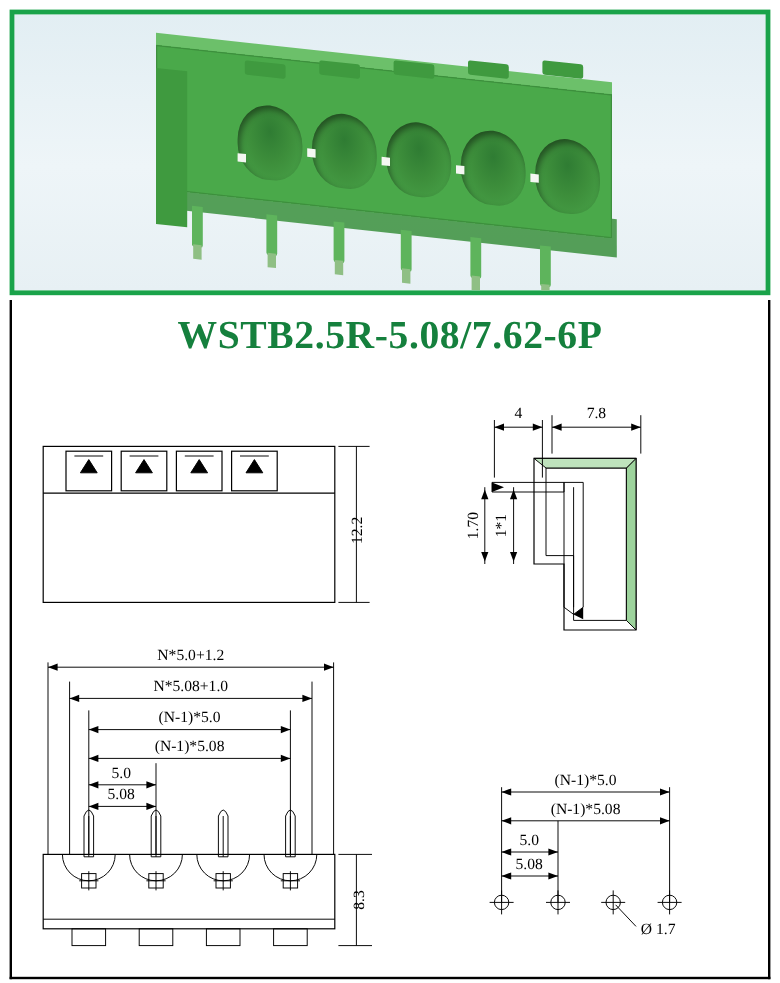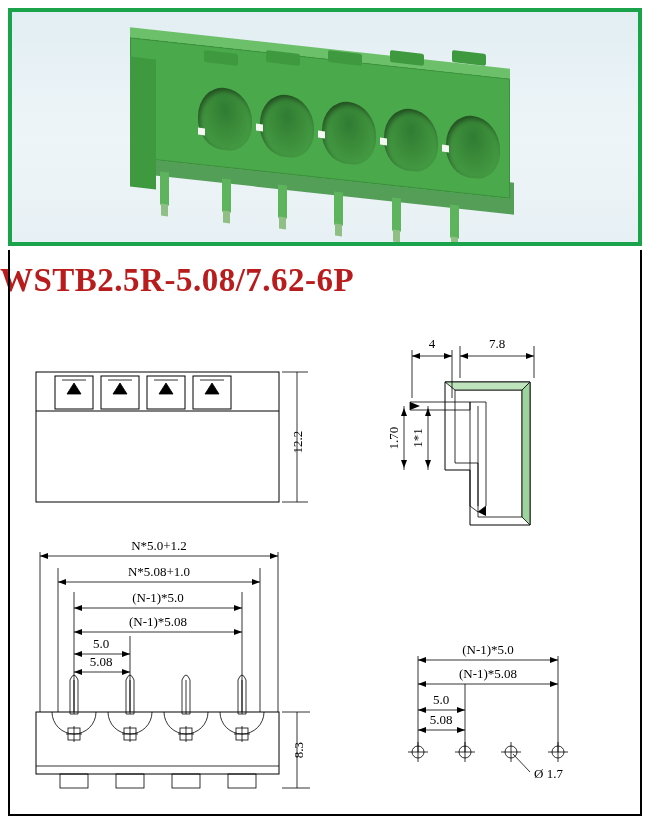--- a/index.html
+++ b/index.html
@@ -118,24 +118,25 @@
     width: 7px;
     height: 12px;
     background: #8fbf84;
   }
   
   .title {
     position: absolute;
     left: 0;
     top: 262px;
     width: 650px;
+    text-align: center;
     font-family: "Liberation Serif", serif;
     font-weight: bold;
     font-size: 33px;
-    color: #b91c1c;
+    color: #15803d;
     letter-spacing: .5px;
   }
   
   .svg-wrap {
     position: absolute;
     left: 0;
     top: 320px;
     width: 650px;
     height: 499px;
   }

